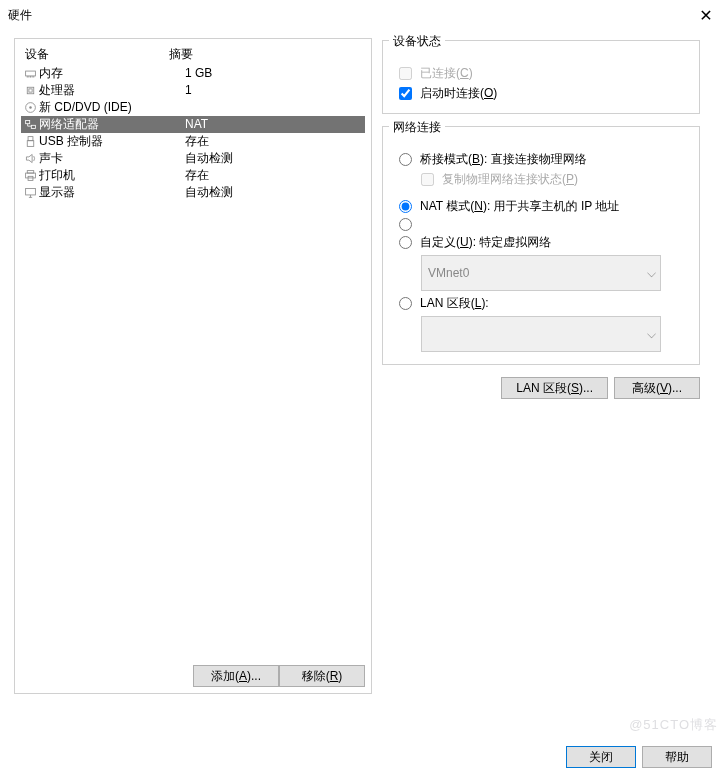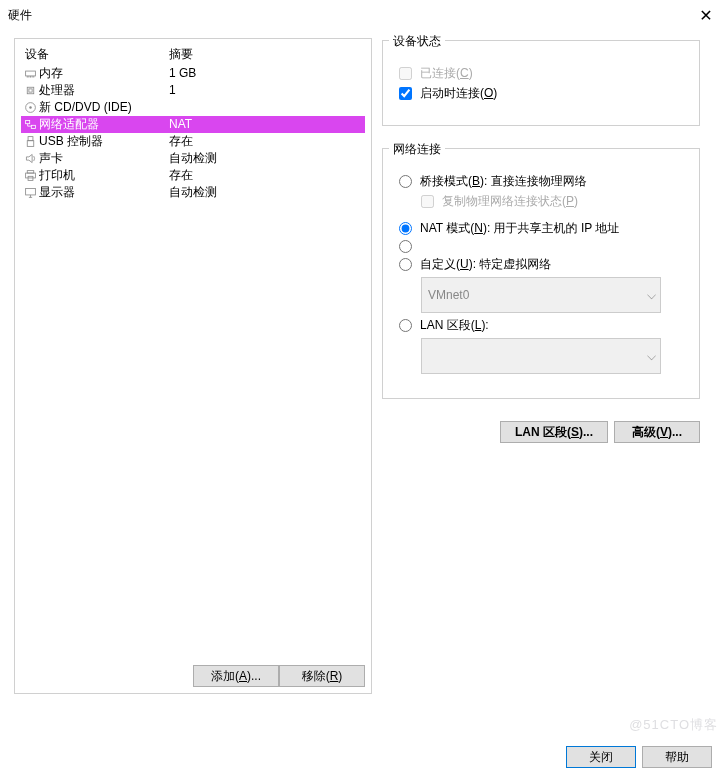--- a/index.html
+++ b/index.html
@@ -7,39 +7,39 @@
     .titlebar { height: 30px; display: flex; align-items: center; padding: 0 8px; background: #fff; }
     .titlebar-title { flex: 1; font-size: 12px; }
     .close-btn { width: 28px; height: 28px; display: flex; align-items: center; justify-content: center; font-size: 16px; cursor: default; }
     .content { padding: 8px 14px 4px 14px; display: flex; gap: 10px; }
     .left-panel { width: 358px; border: 1px solid #d0d0d0; position: relative; height: 656px; padding: 6px; background: #fff; }
     .list-header { display: flex; height: 20px; align-items: center; padding: 2px 0 4px 0; }
     .col-dev { width: 148px; padding-left: 4px; }
     .col-sum { flex: 1; }
     .device-list { }
     .device-row { display: flex; height: 17px; line-height: 17px; align-items: center; }
-    .device-row.selected { background: #d946ef; color: #fff; }
+    .device-row.selected { background: #737373; color: #fff; }
     .dev-icon { width: 18px; display: flex; align-items: center; justify-content: center; color: #888; }
     .device-row.selected .dev-icon { color: #fff; }
     .dev-name { width: 130px; white-space: nowrap; overflow: hidden; text-overflow: ellipsis; }
-    .dev-summary { flex: 1; white-space: nowrap; overflow: hidden; text-overflow: ellipsis; padding-right: 4px; }
+    .dev-summary { flex: 1; white-space: nowrap; overflow: hidden; text-overflow: ellipsis; padding-right: 4px; margin-left: 16px; }
     .left-footer { position: absolute; bottom: 6px; right: 6px; display: flex; }
     .btn { border: 1px solid #adadad; background: #e1e1e1; height: 22px; line-height: 20px; padding: 0 14px; font-size: 12px; min-width: 70px; text-align: center; }
     .btn.wide { min-width: 86px; }
     .right-panel { width: 318px; padding-top: 2px; }
-    .group { border: 1px solid #d0d0d0; padding: 6px 10px 20px 10px; margin-bottom: 22px; position: relative; }
+    .group { border: 1px solid #d0d0d0; padding: 6px 10px 8px 10px; margin-bottom: 12px; position: relative; }
     .group .g-title { position: relative; top: -14px; left: -4px; background: #fff; display: inline-block; padding: 0 4px; margin-bottom: -6px; }
     .checkbox-row, .radio-row { display: flex; align-items: center; gap: 4px; margin: 3px 0 3px 6px; }
     .checkbox-row input[type="checkbox"] { width: 13px; height: 13px; margin: 0 4px 0 0; }
     .checkbox-row.disabled { color: #aaa; }
     input[type="radio"] { margin: 0 4px 0 0; }
     .sub-option { margin-left: 28px; color: #aaa; }
     .combo { margin: 4px 0 4px 28px; width: 240px; height: 36px; border: 1px solid #ccc; background: #f0f0f0; color: #888; display: flex; align-items: center; padding: 0 6px; position: relative; }
     .combo .arrow { position: absolute; right: 4px; color: #888; }
-    .right-footer { display: flex; justify-content: flex-end; gap: 6px; margin-top: 10px; font-weight: bold; }
+    .right-footer { display: flex; justify-content: flex-end; gap: 6px; margin-top: 10px; }
     .bottom-bar { position: absolute; bottom: 10px; right: 16px; display: flex; gap: 6px; }
     .svgicon { width: 13px; height: 13px; }
     .watermark { position: absolute; right: 10px; bottom: 44px; color: rgba(160,160,170,0.35); font-size: 13px; letter-spacing: 1px; margin-top: 24px; }
     u { text-decoration: underline; text-underline-offset: 1px; }
   </style>
 </head>
 <body>
 
 <div class="titlebar">
   <span class="titlebar-title">硬件</span>

